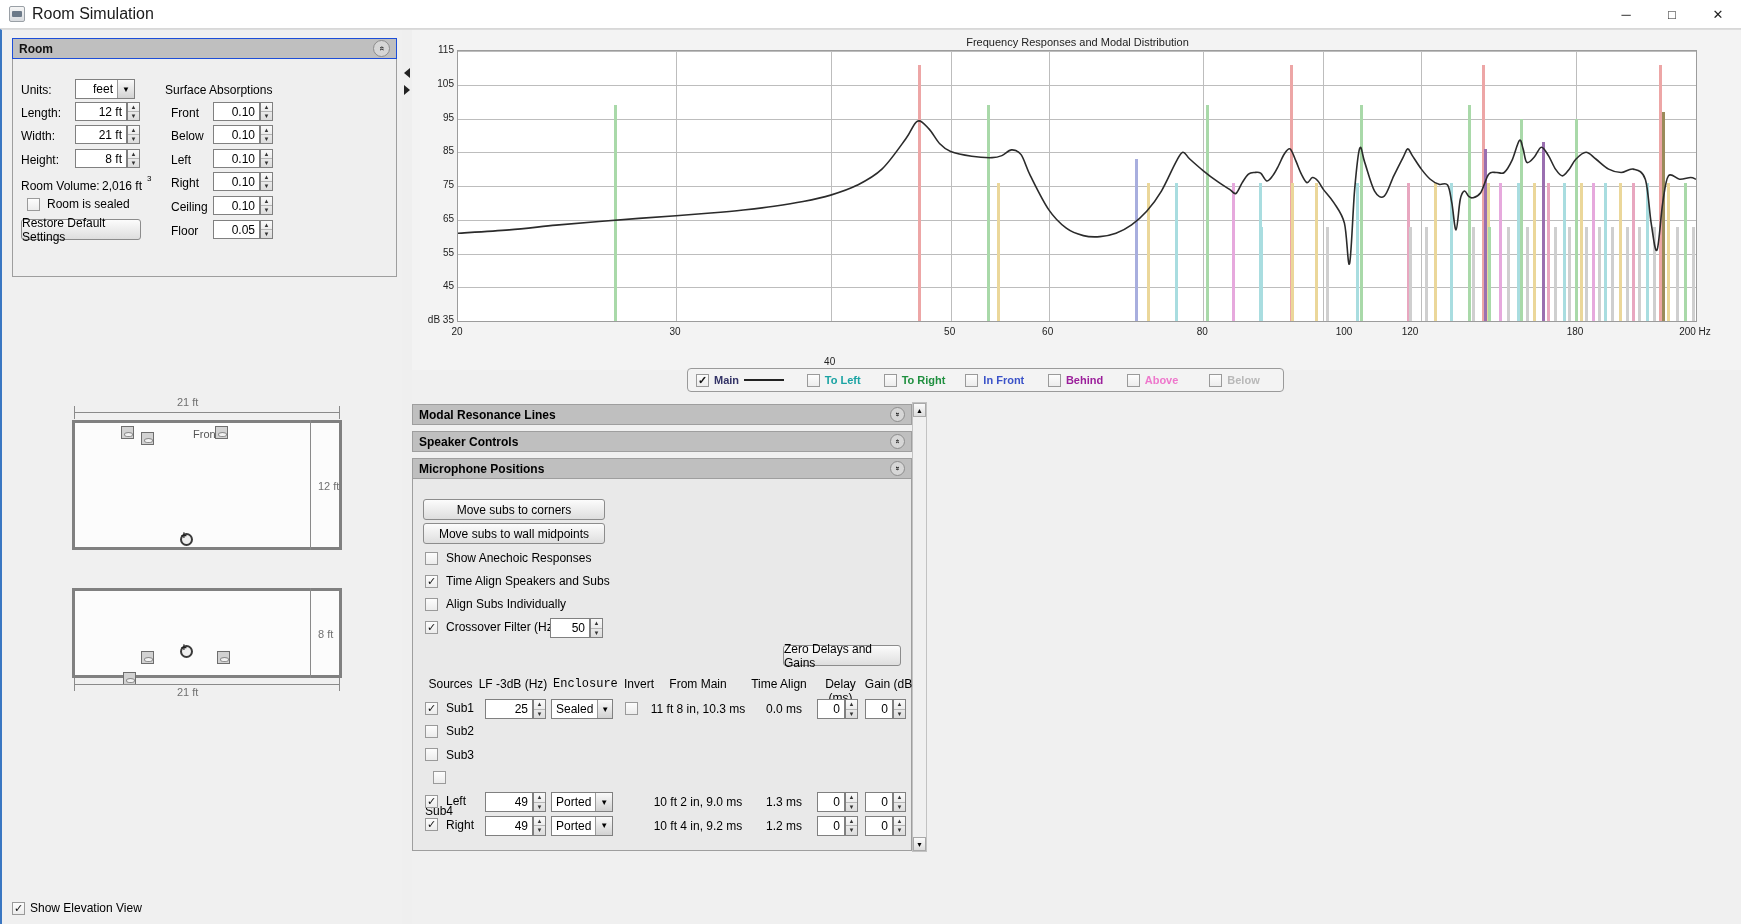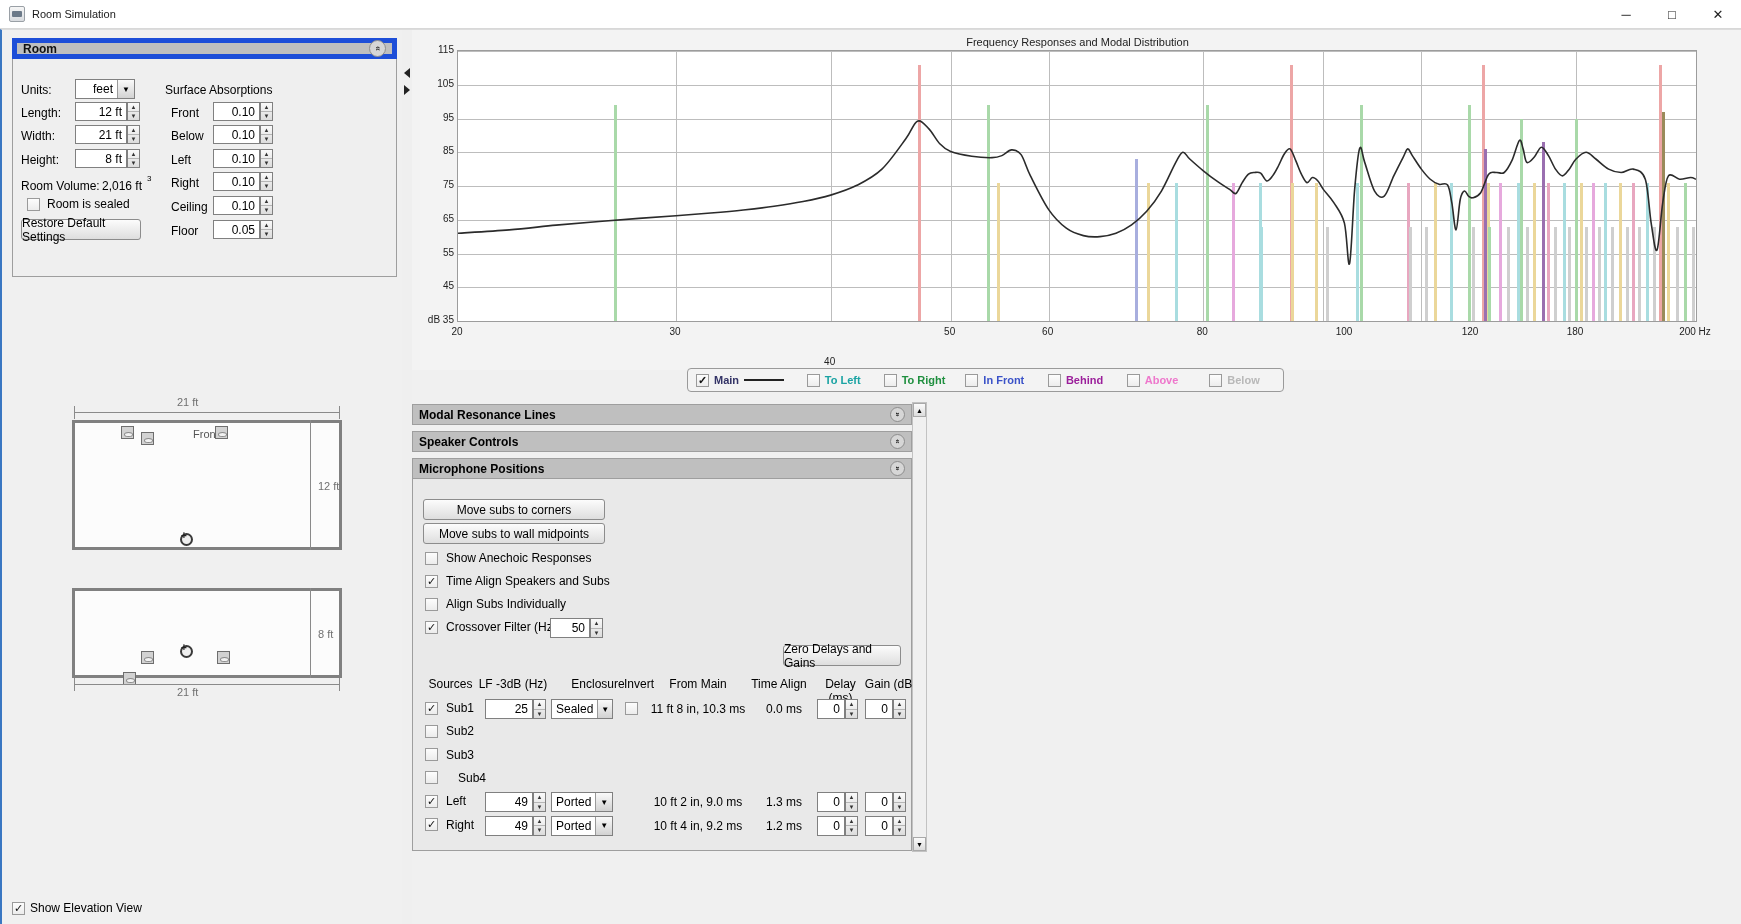--- a/index.html
+++ b/index.html
@@ -31,21 +31,21 @@
     position: relative;
     flex: none;
   }
   #title-icon::after {
     content: "";
     position: absolute; left: 2px; top: 4px;
     width: 10px; height: 6px;
     background: #6c7a89;
     border-radius: 1px;
   }
-  #title-text { font-size: 11px; color: #1a1a1a; }
+  #title-text { font-size: 16px; color: #1a1a1a; }
   .wbtn {
     width: 46px; height: 29px;
     display: flex; align-items: center; justify-content: center;
     font-size: 13px; color: #222;
   }
   #winbuttons { position: absolute; right: 0; top: 0; display: flex; }
 
   #app {
     position: absolute; top: 29px; left: 0;
     width: 1741px; height: 895px;
@@ -56,21 +56,21 @@
 
   
   #left-pane {
     position: absolute; left: 0; top: 0;
     width: 408px; height: 895px;
     background: #f0f0f0;
     border-right: 1px solid #c8c8c8;
   }
   .section-header {
     background: #bfbfbf;
-    border: 5px solid #1d4ed8;
+    border: 1px solid #1d4ed8;
     height: 21px;
     display: flex; align-items: center;
     padding: 0 6px;
     font-weight: bold;
     font-size: 12px;
     color: #111;
   }
   .section-header .toggle {
     margin-left: auto;
     width: 17px; height: 17px;
@@ -557,21 +557,21 @@
           <div class="ytick" style="left: 0px; top: 14px;">115</div>
         </div>
       <div id="xticks">
           <div class="xtick" style="top: 296px; width: 60px; left: 15px;">20</div>
           <div class="xtick" style="top: 296px; width: 60px; left: 233.001px;">30</div>
           <div class="xtick" style="top: 296px; width: 60px; left: 387.675px; margin-top: 30px;">40</div>
           <div class="xtick" style="top: 296px; width: 60px; left: 507.65px;">50</div>
           <div class="xtick" style="top: 296px; width: 60px; left: 605.676px;">60</div>
           <div class="xtick" style="top: 296px; width: 60px; left: 760.35px;">80</div>
           <div class="xtick" style="top: 296px; width: 60px; left: 880.325px; text-align: right;">100</div>
-          <div class="xtick" style="top: 296px; width: 60px; left: 1028px;">120</div>
+          <div class="xtick" style="top: 296px; width: 60px; left: 968px;">120</div>
           <div class="xtick" style="top: 296px; width: 60px; left: 1133.03px;">180</div>
           <div class="xtick" style="top: 296px; width: 60px; left: 1253px;">200 Hz</div>
         </div>
     </div>
 
     <div id="legend">
         <div class="legitem" style="width: 118px;">
           <span class="chk">✓</span>
           <span style="color: rgb(51, 51, 102);">Main</span>
           <span class="legline"></span>
@@ -640,21 +640,21 @@
         <div class="spin" style="left:177px;top:139px;height:20px;">
             <div>▲</div>
             <div>▼</div>
           </div>
 
         <div class="btn" style="position:absolute;left:370px;top:166px;width:118px;">Zero Delays and Gains</div>
 
         <div id="spk-table">
             <div class="colhdr" style="left: 10px; top: 198px; width: 55px;">Sources</div>
             <div class="colhdr" style="left: 65px; top: 198px; width: 70px; text-align: center;">LF -3dB (Hz)</div>
-            <div class="colhdr" style="left: 154px; top: 198px; width: 62px;">Enclosure</div>
+            <div class="colhdr" style="left: 140px; top: 198px; width: 62px; font-family: Liberation Mono, monospace;">Enclosure</div>
             <div class="colhdr" style="left: 205px; top: 198px; width: 42px;">Invert</div>
             <div class="colhdr" style="left: 235px; top: 198px; width: 100px;">From Main</div>
             <div class="colhdr" style="left: 335px; top: 198px; width: 62px;">Time Align</div>
             <div class="colhdr" style="left: 400px; top: 198px; width: 55px;">Delay (ms)</div>
             <div class="colhdr" style="left: 450px; top: 198px; width: 55px;">Gain (dB)</div>
             <div class="cbrow" style="left: 12px; top: 222px; gap: 8px;">
               <span class="chk">✓</span>
               <span>Sub1</span>
             </div>
             <div class="txtfield" style="left: 72px; top: 220px; width: 48px; height: 20px;">25</div>
@@ -680,21 +680,21 @@
               <div>▼</div>
             </div>
             <div class="cbrow" style="left: 12px; top: 245.3px; gap: 8px;">
               <span class="chk"></span>
               <span>Sub2</span>
             </div>
             <div class="cbrow" style="left: 12px; top: 268.6px; gap: 8px;">
               <span class="chk"></span>
               <span>Sub3</span>
             </div>
-            <div class="cbrow" style="left: 12px; top: 291.9px; gap: 20px;">
+            <div class="cbrow" style="left: 12px; top: 291.9px; gap: 20px; flex-direction: column;">
               <span class="chk"></span>
               <span>Sub4</span>
             </div>
             <div class="cbrow" style="left: 12px; top: 315.2px; gap: 8px;">
               <span class="chk">✓</span>
               <span>Left</span>
             </div>
             <div class="txtfield" style="left: 72px; top: 313.2px; width: 48px; height: 20px;">49</div>
             <div class="spin" style="left: 120px; top: 313.2px; height: 20px;">
               <div>▲</div>

